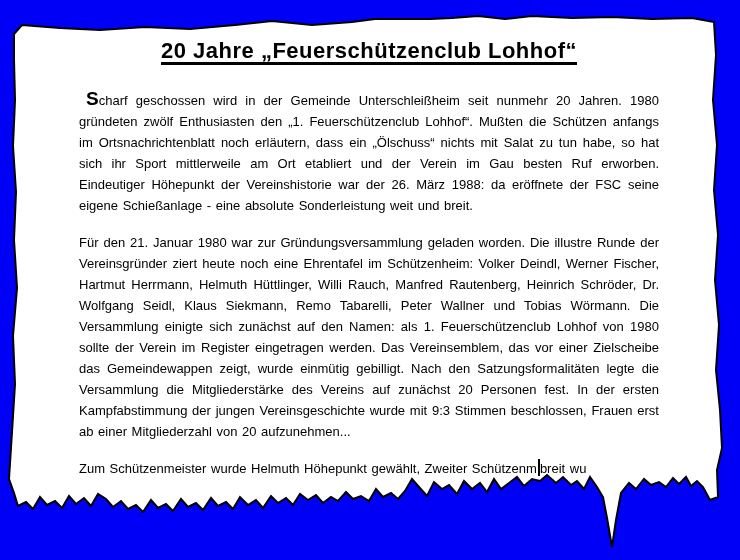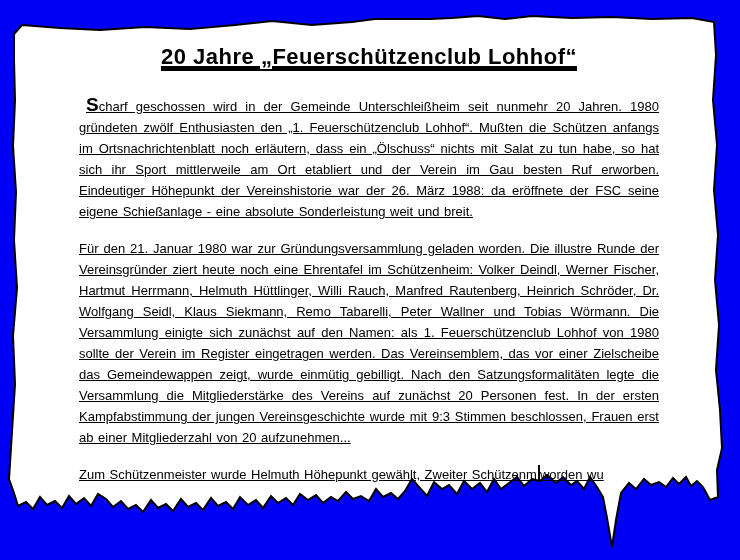--- a/index.html
+++ b/index.html
@@ -20,23 +20,22 @@
     position: absolute;
     left: 0;
     top: 0;
     width: 740px;
     height: 560px;
     display: block;
   }
   .content {
     position: absolute;
     left: 63px;
-    top: 44px;
+    top: 38px;
     width: 612px;
-    text-decoration: underline;
   }
   .doc-title {
     margin: 0 0 24px 0;
     text-align: center;
     font-size: 22px;
     font-weight: bold;
     letter-spacing: 0.5px;
     text-decoration: underline;
     text-decoration-thickness: 2.5px;
     text-underline-offset: 4px;
@@ -83,17 +82,17 @@
          L 181,499 L 173,511 L 166,504 L 158,508 L 151,500 L 143,512 L 136,505 L 128,509 L 121,501 L 113,507 L 106,499 L 98,494 L 91,506 L 84,498
          L 76,504 L 69,496 L 62,508 L 55,501 L 47,505 L 40,497 L 33,509 L 26,502 L 18,506 L 14,493 L 9,479
          L 12,432 L 15,384 L 13,336 L 17,288 L 14,240 L 16,192 L 13,146 L 15,100 L 14,60 Z"></path>
   </svg>
 
   <div class="content">
     <h1 class="doc-title">20 Jahre „Feuerschützenclub Lohhof“</h1>
     <div class="doc-body">
       <p class="p1">Scharf geschossen wird in der Gemeinde Unterschleißheim seit nunmehr 20 Jahren. 1980 gründeten zwölf Enthusiasten den „1. Feuerschützenclub Lohhof“. Mußten die Schützen anfangs im Ortsnachrichtenblatt noch erläutern, dass ein „Ölschuss“ nichts mit Salat zu tun habe, so hat sich ihr Sport mittlerweile am Ort etabliert und der Verein im Gau besten Ruf erworben. Eindeutiger Höhepunkt der Vereinshistorie war der 26. März 1988: da eröffnete der FSC seine eigene Schießanlage - eine absolute Sonderleistung weit und breit.</p>
       <p>Für den 21. Januar 1980 war zur Gründungsversammlung geladen worden. Die illustre Runde der Vereinsgründer ziert heute noch eine Ehrentafel im Schützenheim: Volker Deindl, Werner Fischer, Hartmut Herrmann, Helmuth Hüttlinger, Willi Rauch, Manfred Rautenberg, Heinrich Schröder, Dr. Wolfgang Seidl, Klaus Siekmann, Remo Tabarelli, Peter Wallner und Tobias Wörmann. Die Versammlung einigte sich zunächst auf den Namen: als 1. Feuerschützenclub Lohhof von 1980 sollte der Verein im Register eingetragen werden. Das Vereinsemblem, das vor einer Zielscheibe das Gemeindewappen zeigt, wurde einmütig gebilligt. Nach den Satzungsformalitäten legte die Versammlung die Mitgliederstärke des Vereins auf zunächst 20 Personen fest. In der ersten Kampfabstimmung der jungen Vereinsgeschichte wurde mit 9:3 Stimmen beschlossen, Frauen erst ab einer Mitgliederzahl von 20 aufzunehmen...</p>
-      <p><span>Zum Schützenmeister wurde Helmuth Höhepunkt gewählt, Zweiter Schützenm</span><span class="caret"></span><span>worden wu</span></p>
+      <p><span>Zum Schützenmeister wurde Helmuth Höhepunkt gewählt, Zweiter Schützenm</span><span class="caret"></span><span>breit wu</span></p>
     </div>
   </div>
 
 </div>
 
 </body></html>

